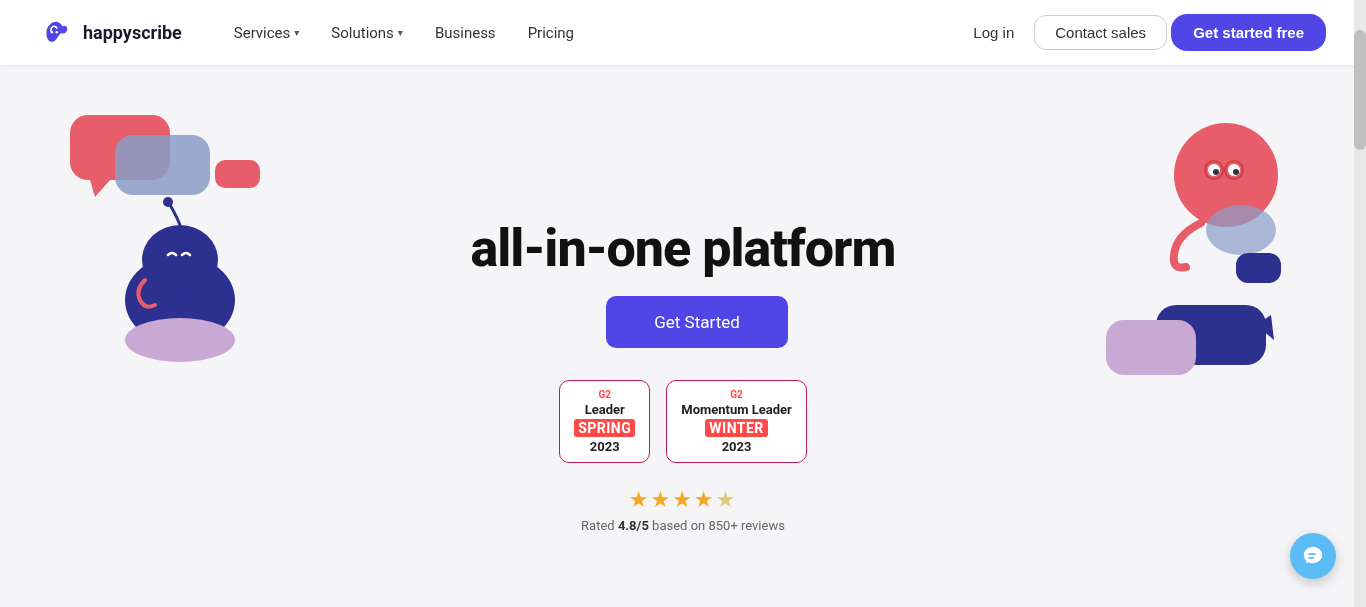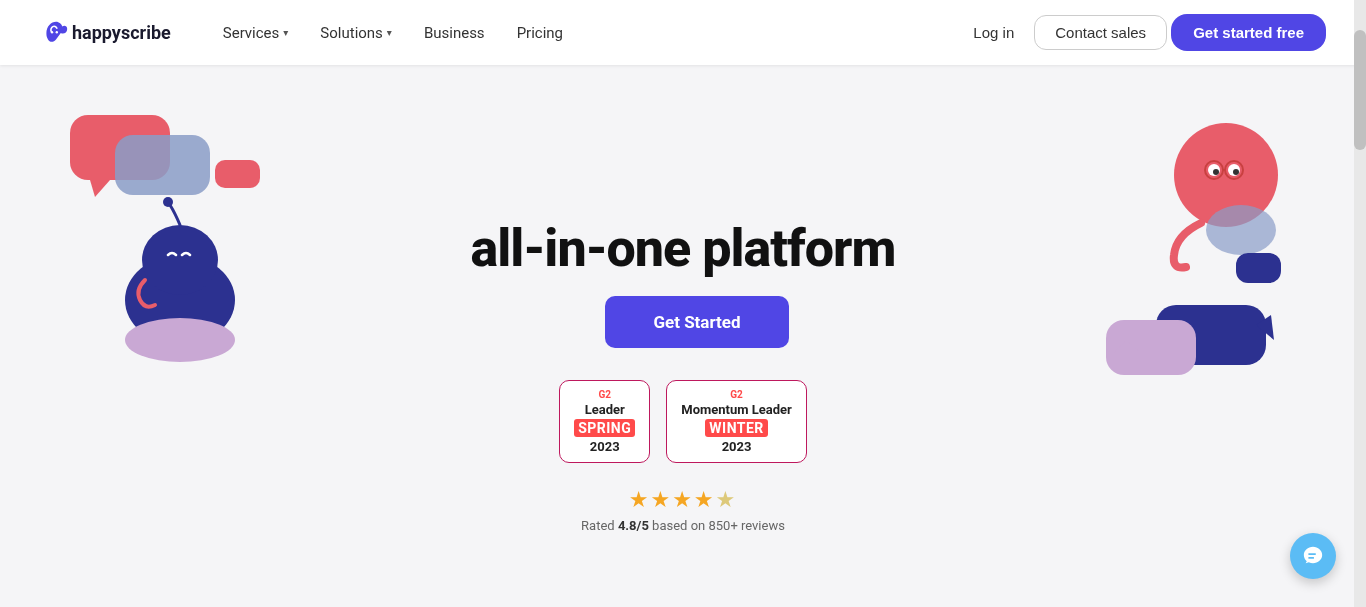--- a/index.html
+++ b/index.html
@@ -20,21 +20,21 @@
       padding: 0 40px;
       height: 65px;
       box-shadow: 0 1px 3px rgba(0,0,0,0.08);
       position: relative;
       z-index: 10;
     }
 
     .logo-area {
       display: flex;
       align-items: center;
-      gap: 0;
+      gap: 11px;
       margin-right: 40px;
       text-decoration: none;
     }
 
     .logo-icon {
       width: 32px;
       height: 32px;
     }
 
     .logo-text {
@@ -137,21 +137,21 @@
       font-size: 16px;
       color: #666;
       line-height: 1.6;
       margin-bottom: 32px;
     }
 
     .btn-get-started-hero {
       display: inline-block;
       padding: 16px 48px;
       font-size: 17px;
-      font-weight: 700;
+      font-weight: 400;
       color: #fff;
       background: #5046e5;
       border: none;
       border-radius: 10px;
       cursor: pointer;
       margin-bottom: 32px;
       text-decoration: none;
       margin-left: 28px;
     }
 

